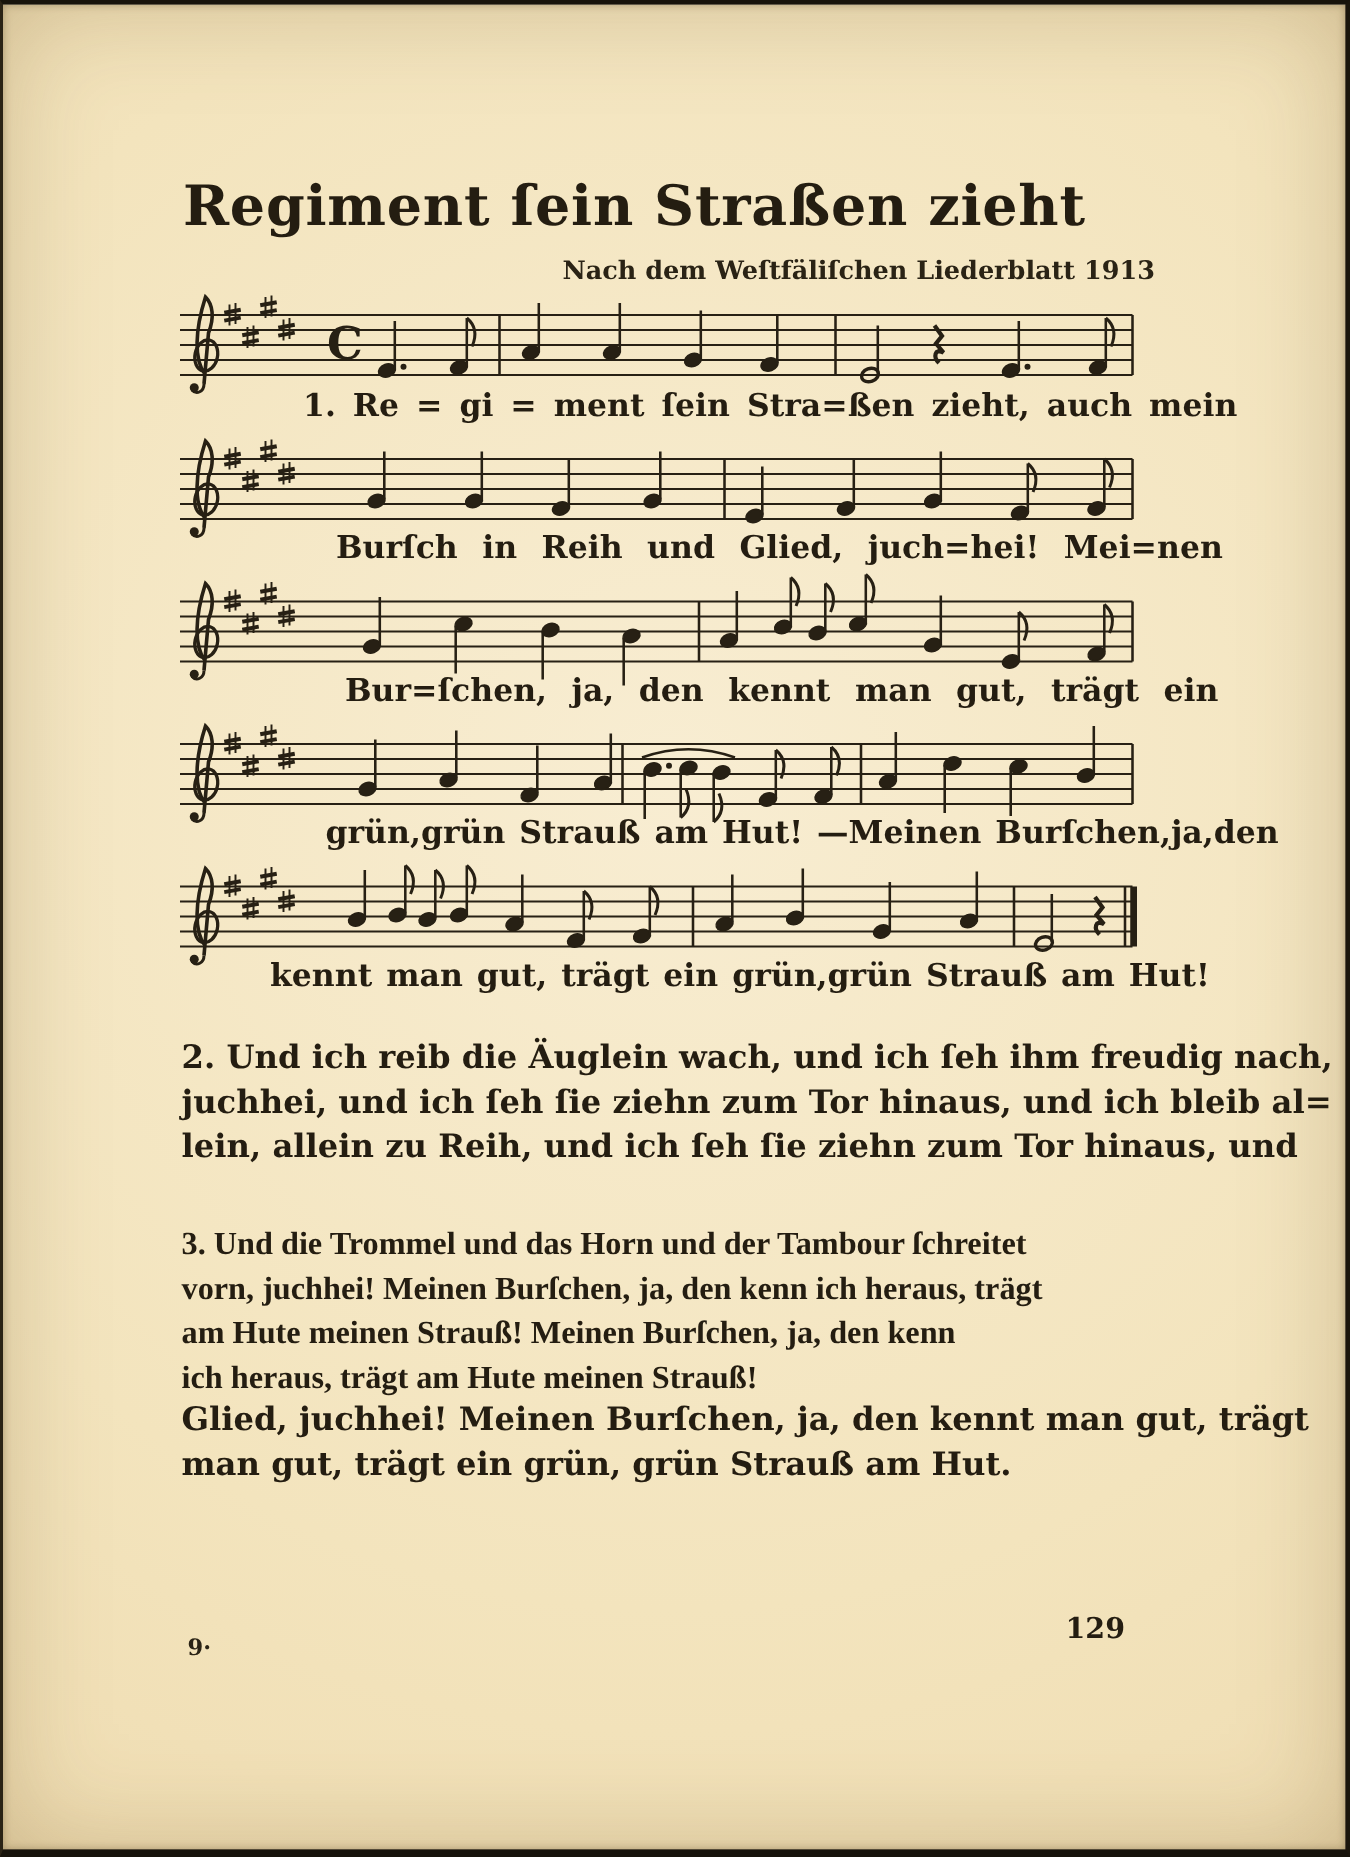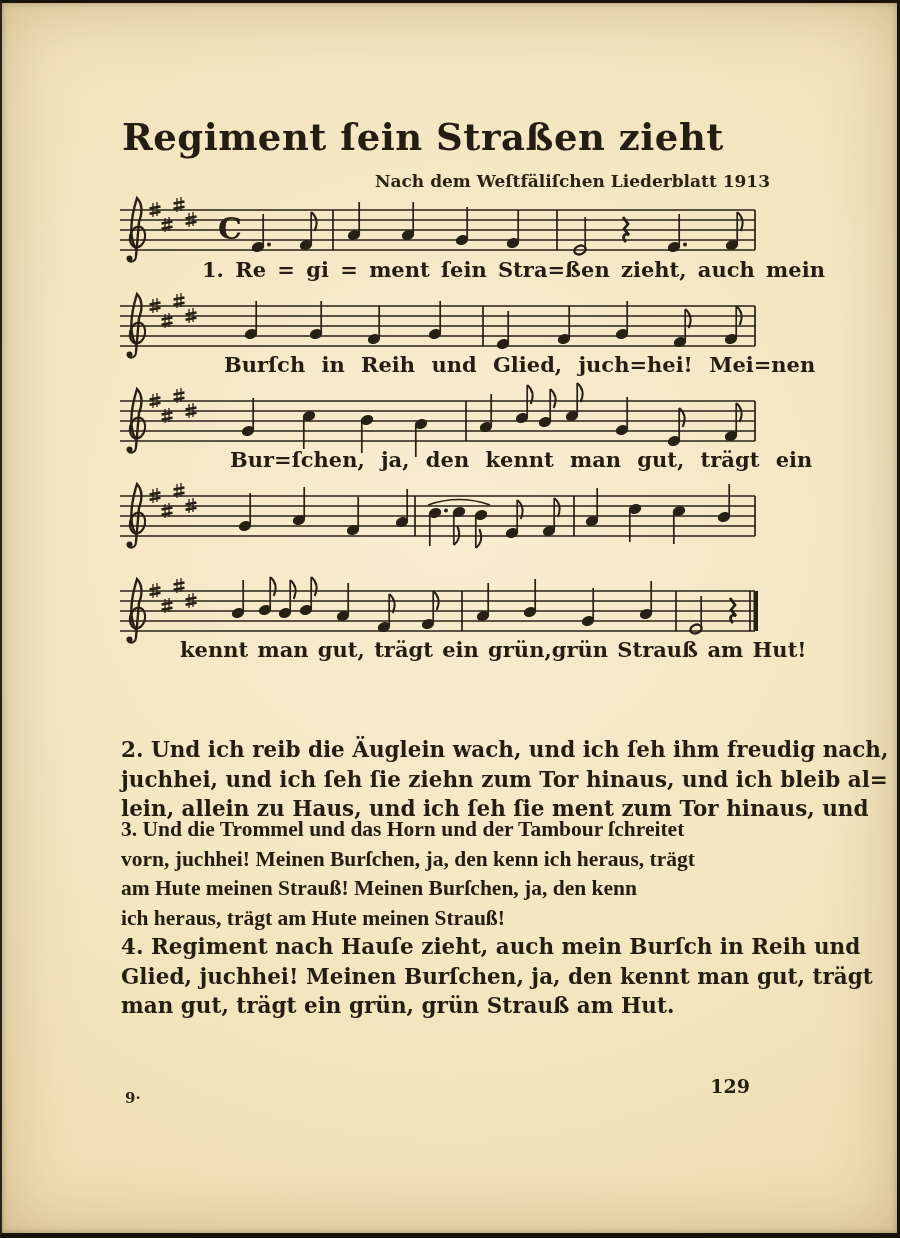--- a/index.html
+++ b/index.html
@@ -405,20 +405,21 @@
         <g>
           <ellipse cx="567" cy="41" rx="5.8" ry="4.3" transform="rotate(-20 567 41)" fill="#272014" stroke="#272014" stroke-width="1"></ellipse>
           <line x1="561.8" y1="42" x2="561.8" y2="74" stroke="#272014" stroke-width="1.7"></line>
         </g>
         <g>
           <ellipse cx="612" cy="47" rx="5.8" ry="4.3" transform="rotate(-20 612 47)" fill="#272014" stroke="#272014" stroke-width="1"></ellipse>
           <line x1="617.2" y1="46" x2="617.2" y2="14" stroke="#272014" stroke-width="1.7"></line>
         </g>
         <line x1="643" y1="26" x2="643" y2="66" stroke="#272014" stroke-width="1.7"></line>
       </svg>
+      <div class="lyric" style="left: 215px; top: 539px; word-spacing: 2px;">grün,grün Strauß am Hut! —Meinen Burſchen,ja,den</div>
       <svg width="690" height="104" class="staff-svg" viewBox="0 0 690 104" style="left: 110px; top: 562px;">
         <line x1="8" y1="26" x2="643" y2="26" stroke="#272014" stroke-width="1.3"></line>
         <line x1="8" y1="36" x2="643" y2="36" stroke="#272014" stroke-width="1.3"></line>
         <line x1="8" y1="46" x2="643" y2="46" stroke="#272014" stroke-width="1.3"></line>
         <line x1="8" y1="56" x2="643" y2="56" stroke="#272014" stroke-width="1.3"></line>
         <line x1="8" y1="66" x2="643" y2="66" stroke="#272014" stroke-width="1.3"></line>
         <g transform="translate(24,26)" stroke="#272014" fill="none">
           <path d="M1,40 C-7,30 -6,10 1,-12 C6,-7 7,2 3,12 L0,46" stroke-width="2.4"></path>
           <ellipse cx="1.5" cy="27" rx="7.5" ry="10.5" transform="rotate(12 1.5 27)" stroke-width="2.2"></ellipse>
           <path d="M0,46 C0,51 -5,53.5 -8,50" stroke-width="2"></path>
@@ -505,32 +506,31 @@
           <ellipse cx="584" cy="64" rx="5.8" ry="4.3" transform="rotate(-20 584 64)" fill="none" stroke="#272014" stroke-width="2.3"></ellipse>
           <line x1="589.2" y1="63" x2="589.2" y2="31" stroke="#272014" stroke-width="1.7"></line>
         </g>
         <path d="M618,33 L623,40 L619,45 L624,51 C618,48 617,54 621,58" stroke="#272014" stroke-width="2.8" fill="none"></path>
         <line x1="638" y1="26" x2="638" y2="66" stroke="#272014" stroke-width="1.7"></line>
         <rect x="641.5" y="26" width="4.5" height="40" fill="#272014"></rect>
       </svg>
       <div class="lyric" style="left: 178px; top: 634px; word-spacing: 2px;">kennt man gut, trägt ein grün,grün Strauß am Hut!</div>
     </div>
 
-  <section class="verse" style="top: 688px; margin-top: 44px;">
+  <section class="verse" style="top: 688px;">
     <div>2. Und ich reib die Äuglein wach, und ich ſeh ihm freudig nach,</div>
     <div>juchhei, und ich ſeh ſie ziehn zum Tor hinaus, und ich bleib al=</div>
-    <div>lein, allein zu Haus, und ich ſeh ſie ment zum Tor hinaus, und</div>
+    <div>lein, allein zu Reih, und ich ſeh ſie ziehn zum Tor hinaus, und</div>
   </section>
   <section class="verse" style="top: 812px; font-family: Liberation Serif, serif;">
     <div>3. Und die Trommel und das Horn und der Tambour ſchreitet</div>
     <div>vorn, juchhei! Meinen Burſchen, ja, den kenn ich heraus, trägt</div>
     <div>am Hute meinen Strauß! Meinen Burſchen, ja, den kenn</div>
     <div>ich heraus, trägt am Hute meinen Strauß!</div>
   </section>
   <section class="verse" style="top: 929px;">
-    <div>4. Regiment nach Hauſe zieht, auch mein Burſch in Reih  und</div>
     <div>Glied, juchhei! Meinen Burſchen, ja, den kennt man gut,  trägt</div>
     <div>man gut, trägt ein grün, grün Strauß am Hut.</div>
   </section>
 
   <div class="sig">9·</div>
   <div class="pagenum">129</div>
 </div>
 
 </body></html>

